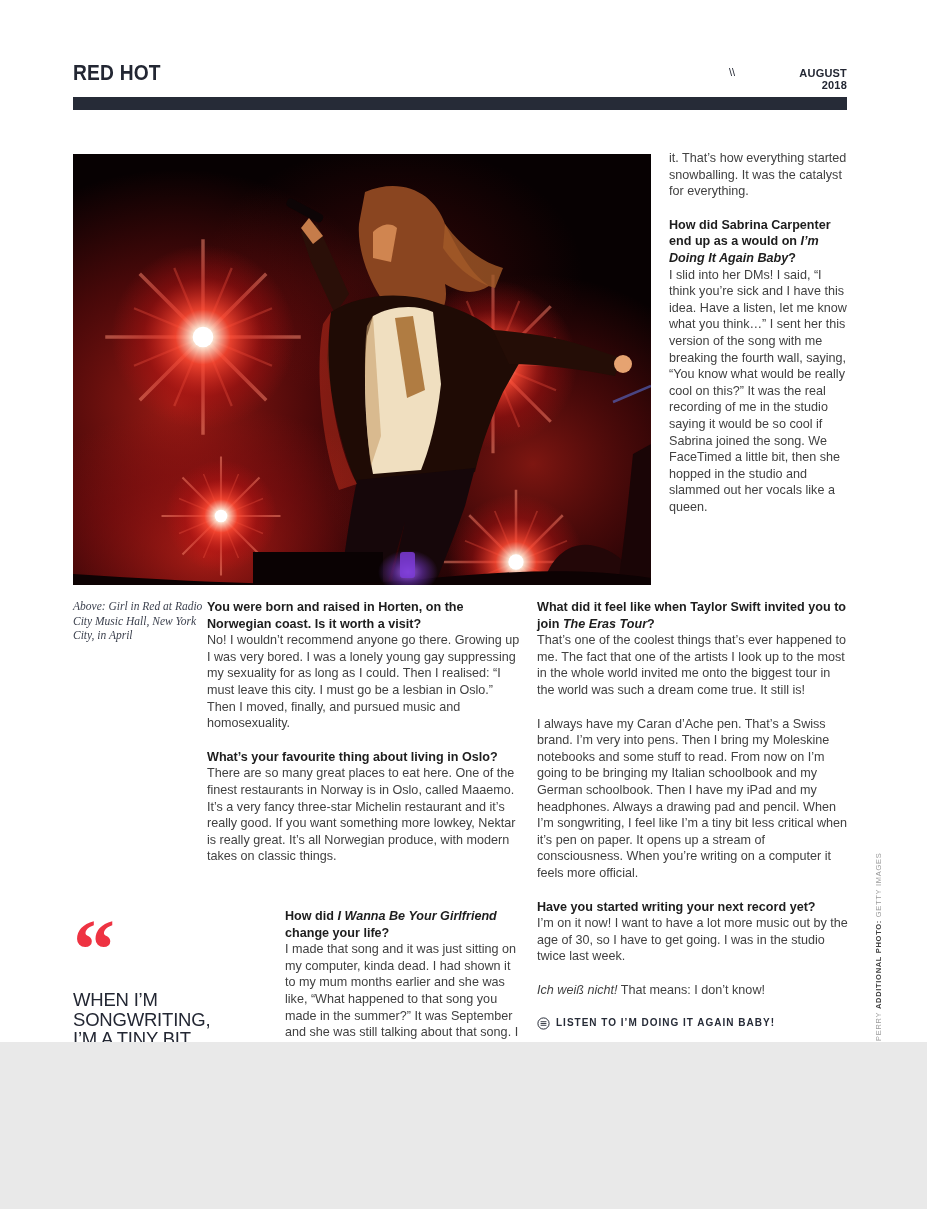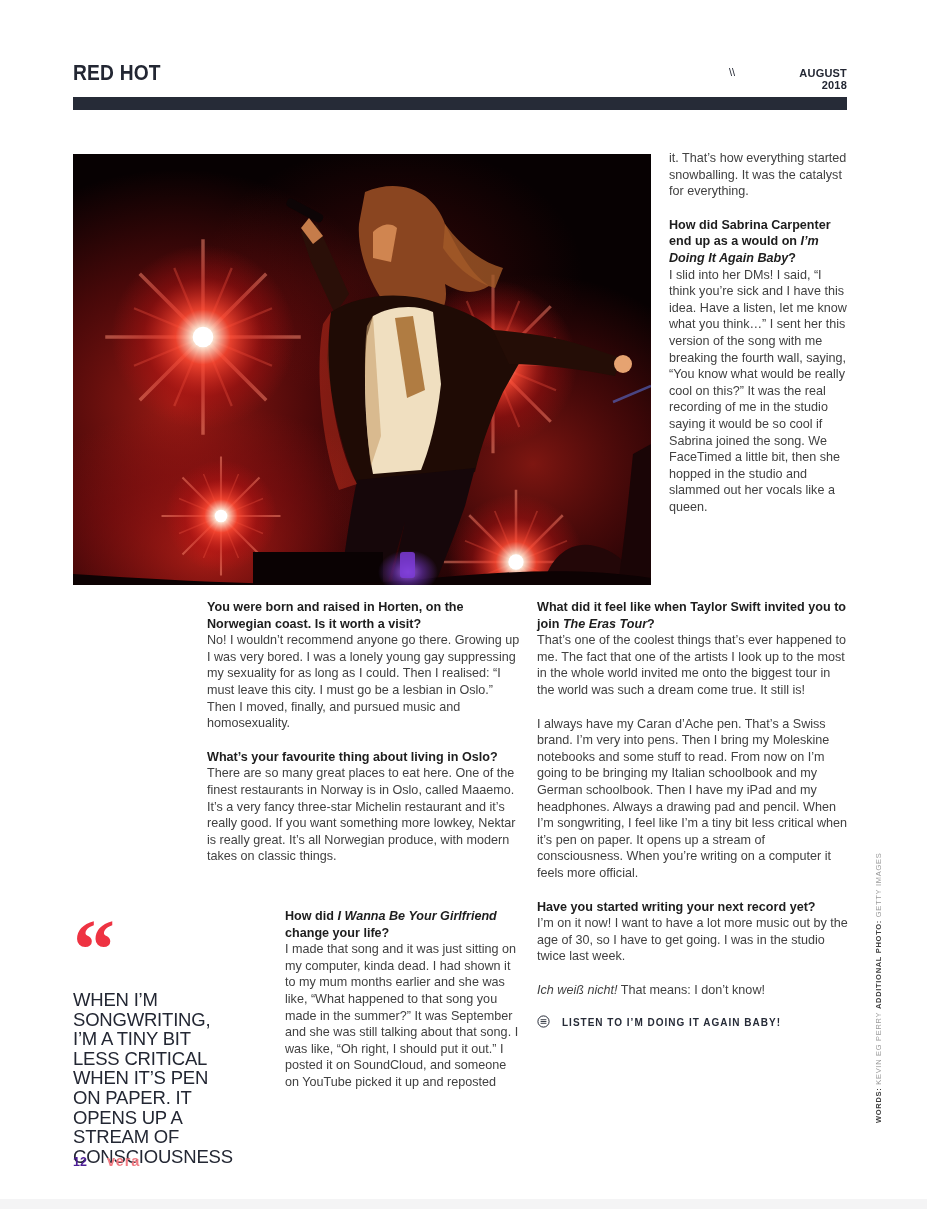--- a/index.html
+++ b/index.html
@@ -1,16 +1,16 @@
 <!DOCTYPE html>
 <html><head>
 <meta charset="utf-8">
 <style>
   html,body{margin:0;padding:0;background:#e9e9e9;}
-  .page{position:relative;width:927px;height:1209px;margin:0 auto;background:#ffffff;
+  .page{position:relative;width:927px;height:1042px;margin:0 auto;background:#ffffff;
         font-family:"Liberation Sans",sans-serif;color:#3f3f3f;overflow:hidden;}
 
   
   .brand{position:absolute;left:73px;top:61px;font-size:20px;font-weight:800;
          letter-spacing:.2px;color:#232733;transform:scale(.96,1.08);transform-origin:left top;}
   .slashes{position:absolute;left:729px;top:66px;font-size:11px;color:#232733;}
   .issue{position:absolute;top:67px;left:773px;width:74px;text-align:right;font-size:11px;
          font-weight:700;letter-spacing:.2px;color:#232733;}
   .topbar{position:absolute;left:73px;top:97px;width:774px;height:13px;background:#262b37;}
 
@@ -35,21 +35,21 @@
   p{margin:0;}
 
   
   .pullquote{position:absolute;left:73px;top:924px;width:212px;}
   .pq-mark{font-family:"Liberation Serif",serif;font-weight:700;font-size:84px;line-height:52px;
            letter-spacing:-6px;color:#ee3342;height:58px;overflow:visible;}
   .pq-text{margin-top:8px;font-weight:400;font-size:18.5px;line-height:19.6px;
            letter-spacing:-.2px;color:#232733;white-space:pre-line;}
 
   
-  .listen{display:flex;align-items:flex-start;gap:12px;
+  .listen{display:flex;align-items:center;gap:6px;
           font-size:10px;font-weight:700;letter-spacing:1px;color:#262b37;}
   .listen svg{flex:0 0 auto;}
 
   
   .credits{position:absolute;left:874px;top:903px;height:220px;
            writing-mode:vertical-rl;transform:rotate(180deg);
            font-size:7.5px;letter-spacing:.7px;color:#9a9a9a;white-space:nowrap;}
   .credits b{color:#3c3c3c;font-weight:700;}
 
   
@@ -126,20 +126,21 @@
       <rect x="180" y="398" width="130" height="33" fill="#0a0203"></rect>
       <path d="M470 431 C478 400 500 386 522 392 C548 398 560 416 562 431 Z" fill="#230708"></path>
       <path d="M560 300 L578 290 L578 431 L545 431 C552 380 556 340 560 300 Z" fill="#1a0506"></path>
       <path d="M0 431 L578 431 L578 424 C500 412 420 418 340 426 C240 434 120 428 0 420 Z" fill="#0d0203"></path>
       <path d="M540 248 L578 232" stroke="#5b79e8" stroke-width="2.5" opacity=".55"></path>
       <ellipse cx="335" cy="418" rx="30" ry="22" fill="url(#purpleG)"></ellipse>
       <rect x="327" y="398" width="15" height="26" rx="3" fill="#7b3bd6" opacity=".85"></rect>
     </svg>
   </div>
 
+  <div class="caption">Above: Girl in Red at Radio City Music Hall, New York City, in April</div>
 
   <div class="col col-a">
     <p class="qa a">it. That’s how everything started snowballing. It was the catalyst for everything.</p>
     <div class="qa">
       <p class="q"><span>How did Sabrina Carpenter end up as a would on </span><i>I’m Doing It Again Baby</i><span>?</span></p>
       <p class="a">I slid into her DMs! I said, “I think you’re sick and I have this idea. Have a listen, let me know what you think…” I sent her this version of the song with me breaking the fourth wall, saying, “You know what would be really cool on this?” It was the real recording of me in the studio saying it would be so cool if Sabrina joined the song. We FaceTimed a little bit, then she hopped in the studio and slammed out her vocals like a queen.</p>
     </div>
   </div>
 
   <div class="col col-b">

